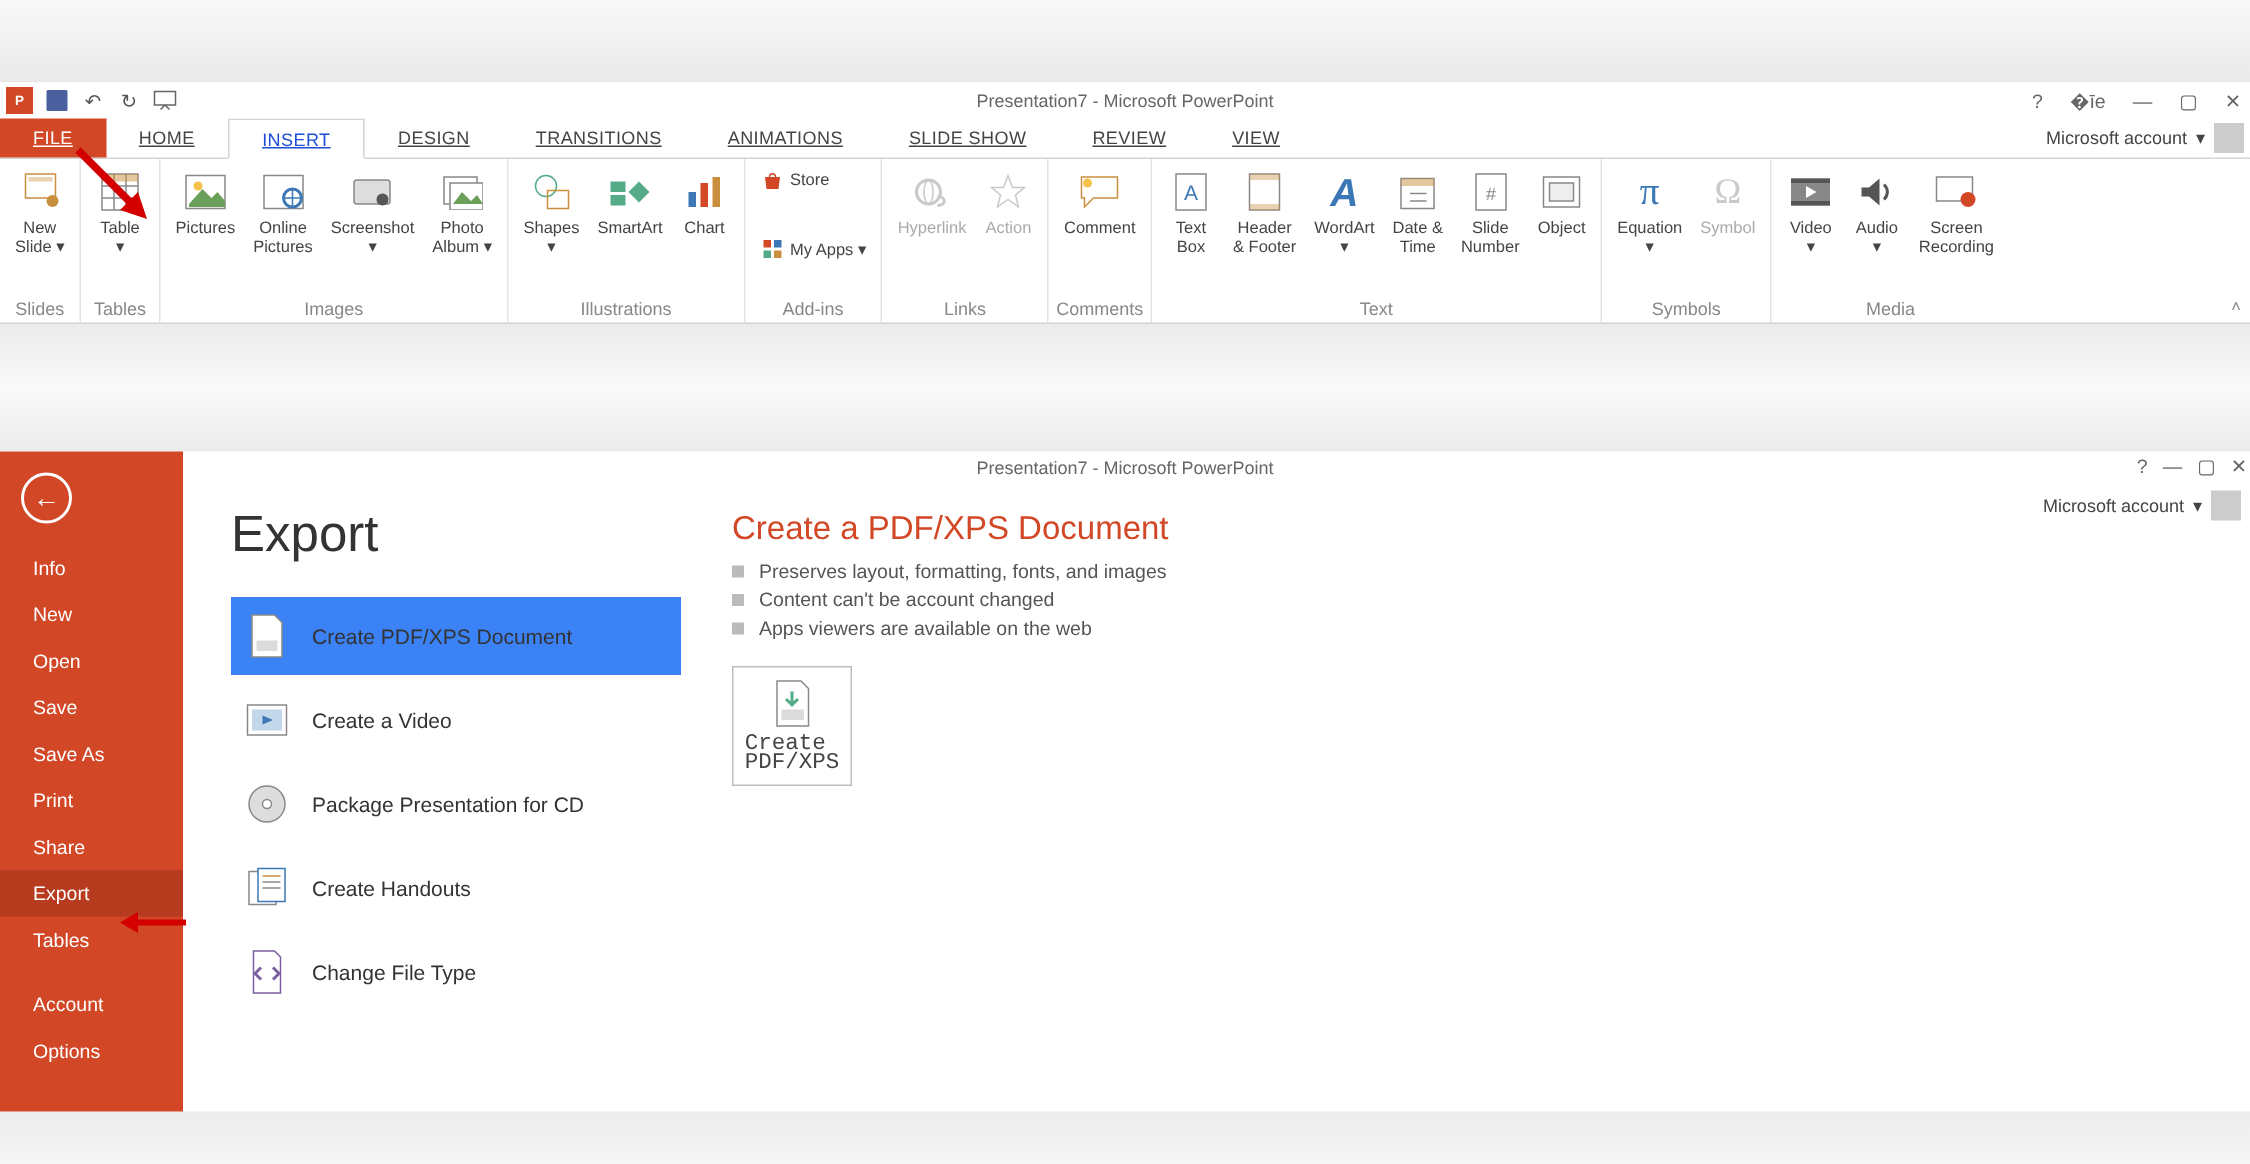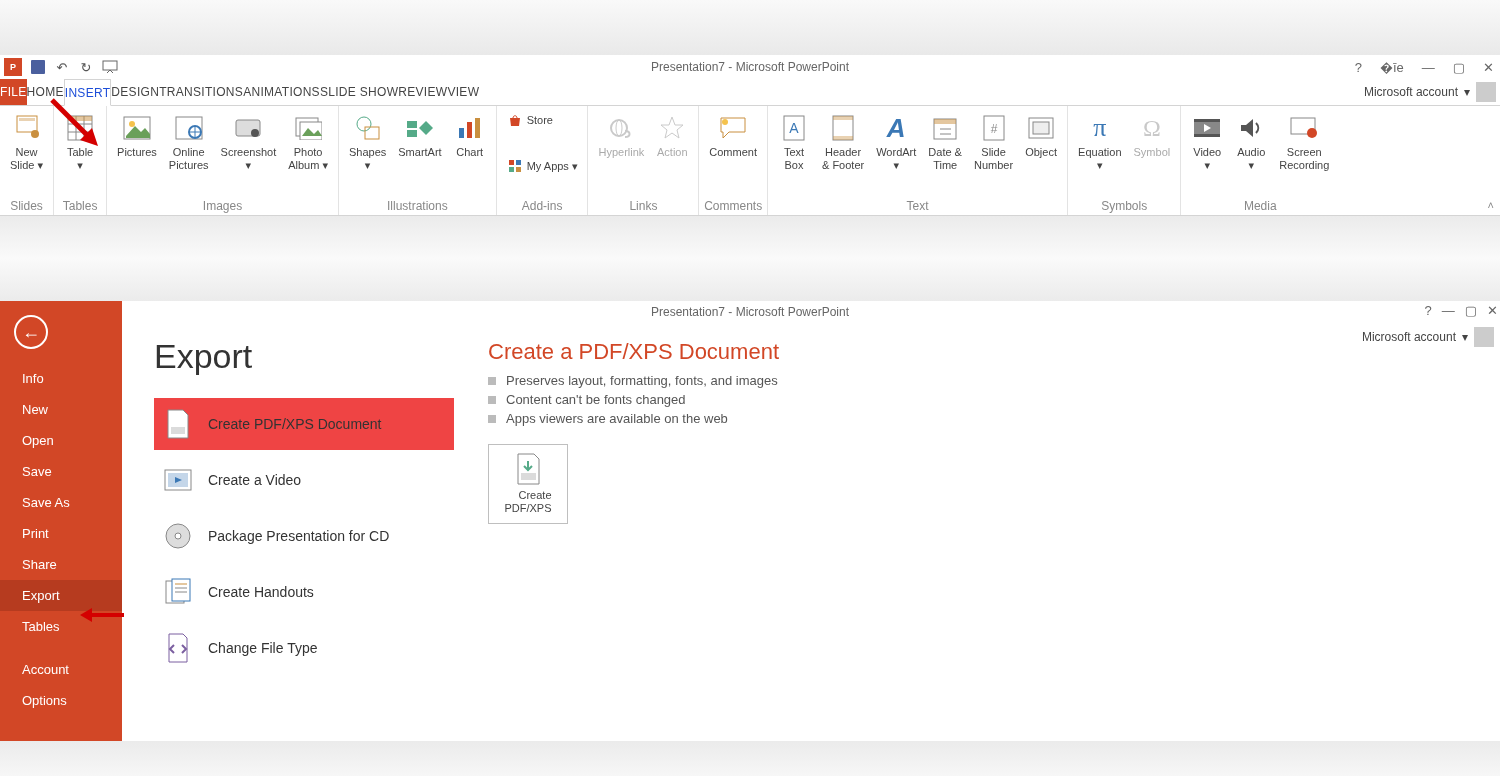--- a/index.html
+++ b/index.html
@@ -9,21 +9,21 @@
 .window { background: #fff; }
 .titlebar { height: 24px; display: flex; align-items: center; position: relative; background:#fff;}
 .app-badge { width:18px; height:18px; background:#d24726; margin:2px 4px; display:flex; align-items:center; justify-content:center; color:#fff; font-size:9px; font-weight:bold;}
 .qat { display:flex; align-items:center; gap:8px; padding-left:4px;}
 .qat-icon { width:16px; height:16px; display:flex; align-items:center; justify-content:center; color:#555; font-size:13px;}
 .save-ico { width:14px; height:14px; background:#4a5f9e; border-radius:1px;}
 .title-center { position:absolute; left:0; right:0; text-align:center; font-size:12px; color:#666; pointer-events:none;}
 .title-right { position:absolute; right:2px; top:0; display:flex; align-items:center; gap:10px; height:24px;}
 .title-right .sys { font-size:13px; color:#666; padding:2px 4px; cursor:default;}
 .tabs { height:27px; display:flex; align-items:stretch; border-bottom:1px solid #d4d4d4; }
-.tab { padding:0 0; display:flex; align-items:center; font-size:12px; color:#444; text-transform:uppercase; letter-spacing:.3px; cursor:pointer;}
+.tab { padding:0 22px; display:flex; align-items:center; font-size:12px; color:#444; text-transform:uppercase; letter-spacing:.3px; cursor:pointer;text-decoration:underline;}
 .tab.file { background:#d24726; color:#fff; font-weight:normal; position:relative;}
 .tab.active { color:#1d4ed8; border:1px solid #d4d4d4; border-bottom:1px solid #fff; margin-bottom:-1px; background:#fff;}
 .acct-bar { margin-left:auto; display:flex; align-items:center; gap:6px; padding-right:4px; font-size:12px; color:#444;}
 .avatar { width:20px; height:20px; background:#ccc; display:inline-block;}
 .ribbon { display:flex; height:110px; background:#fff; border-bottom:1px solid #d4d4d4; position:relative;}
 .group { border-right:1px solid #e3e3e3; padding:2px 4px 0; display:flex; flex-direction:column;}
 .group-body { flex:1; display:flex; align-items:flex-start;}
 .group-label { text-align:center; font-size:12px; color:#888; padding:2px 0;}
 .rbtn { display:flex; flex-direction:column; align-items:center; justify-content:flex-start; padding:4px 6px 0; cursor:pointer; gap:2px; min-width:44px;}
 .rbtn .ico { width:32px; height:32px; display:flex; align-items:center; justify-content:center; font-size:22px;}
@@ -49,29 +49,29 @@
 .bs-nav { width:122px; background:#d24726; color:#fff; padding-top:6px;}
 .back { width:34px; height:34px; border:2px solid #fff; border-radius:50%; margin:8px 0 14px 14px; display:flex; align-items:center; justify-content:center; font-size:18px;}
 .nav-item { padding:8px 0 8px 22px; font-size:13px; cursor:pointer;}
 .nav-item.sel { background:#b63b1f;}
 .nav-sep { height:12px;}
 .nav-arrow { position:absolute; left:80px; top:305px; pointer-events:none;}
 .bs-main { flex:1; padding:26px 32px; display:flex;}
 .col1 { width:300px;}
 .h-export { font-size:34px; font-weight:300; color:#333; margin:10px 0 22px;}
 .opt { display:flex; align-items:center; gap:16px; padding:12px 10px; cursor:pointer; margin-bottom:4px;}
-.opt.sel { background:#ef4444;}
+.opt.sel { background:#3b82f6;}
 .opt .oi { width:28px; height:28px; display:flex; align-items:center; justify-content:center;}
 .opt .ol { font-size:14px; color:#333;}
 .col2 { padding-left:34px;}
 .h-sub { font-size:22px; color:#d24726; font-weight:400; margin:12px 0 8px;}
 .bul { display:flex; align-items:center; gap:10px; font-size:13px; color:#555; margin:4px 0;}
 .sq { width:8px; height:8px; background:#bbb;}
 .big-btn { margin-top:18px; border:1px solid #bfbfbf; width:80px; height:80px; display:flex; flex-direction:column; align-items:center; justify-content:center; gap:4px; cursor:pointer;}
-.big-btn .lbl { font-size:11px; text-align:right; line-height:13px; color:#444;}
+.big-btn .lbl { font-size:15px; text-align:left; line-height:13px; color:#444;font-family:Liberation Mono, monospace;}
 
 
 svg { display:block; }
 .spacer-bot { height:60px; background:linear-gradient(#ebebeb,#ffffff);}
 </style>
 </head>
 <body>
 
 <div class="spacer-top"></div>
 
@@ -533,21 +533,21 @@
     </div>
 
     <div class="col2">
       <div class="h-sub">Create a PDF/XPS Document</div>
       <div class="bul">
           <span class="sq"></span>
           <span>Preserves layout, formatting, fonts, and images</span>
         </div>
       <div class="bul">
           <span class="sq"></span>
-          <span>Content can't be fonts changed</span>
+          <span>Content can't be account changed</span>
         </div>
       <div class="bul">
           <span class="sq"></span>
           <span>Apps viewers are available on the web</span>
         </div>
       <div class="big-btn">
         <span>
             <svg width="28" height="32">
               <path d="M4 1 H20 L25 6 V31 H4 Z" fill="#fff" stroke="#888"></path>
               <rect x="7" y="20" width="15" height="7" fill="#888" opacity=".3"></rect>

